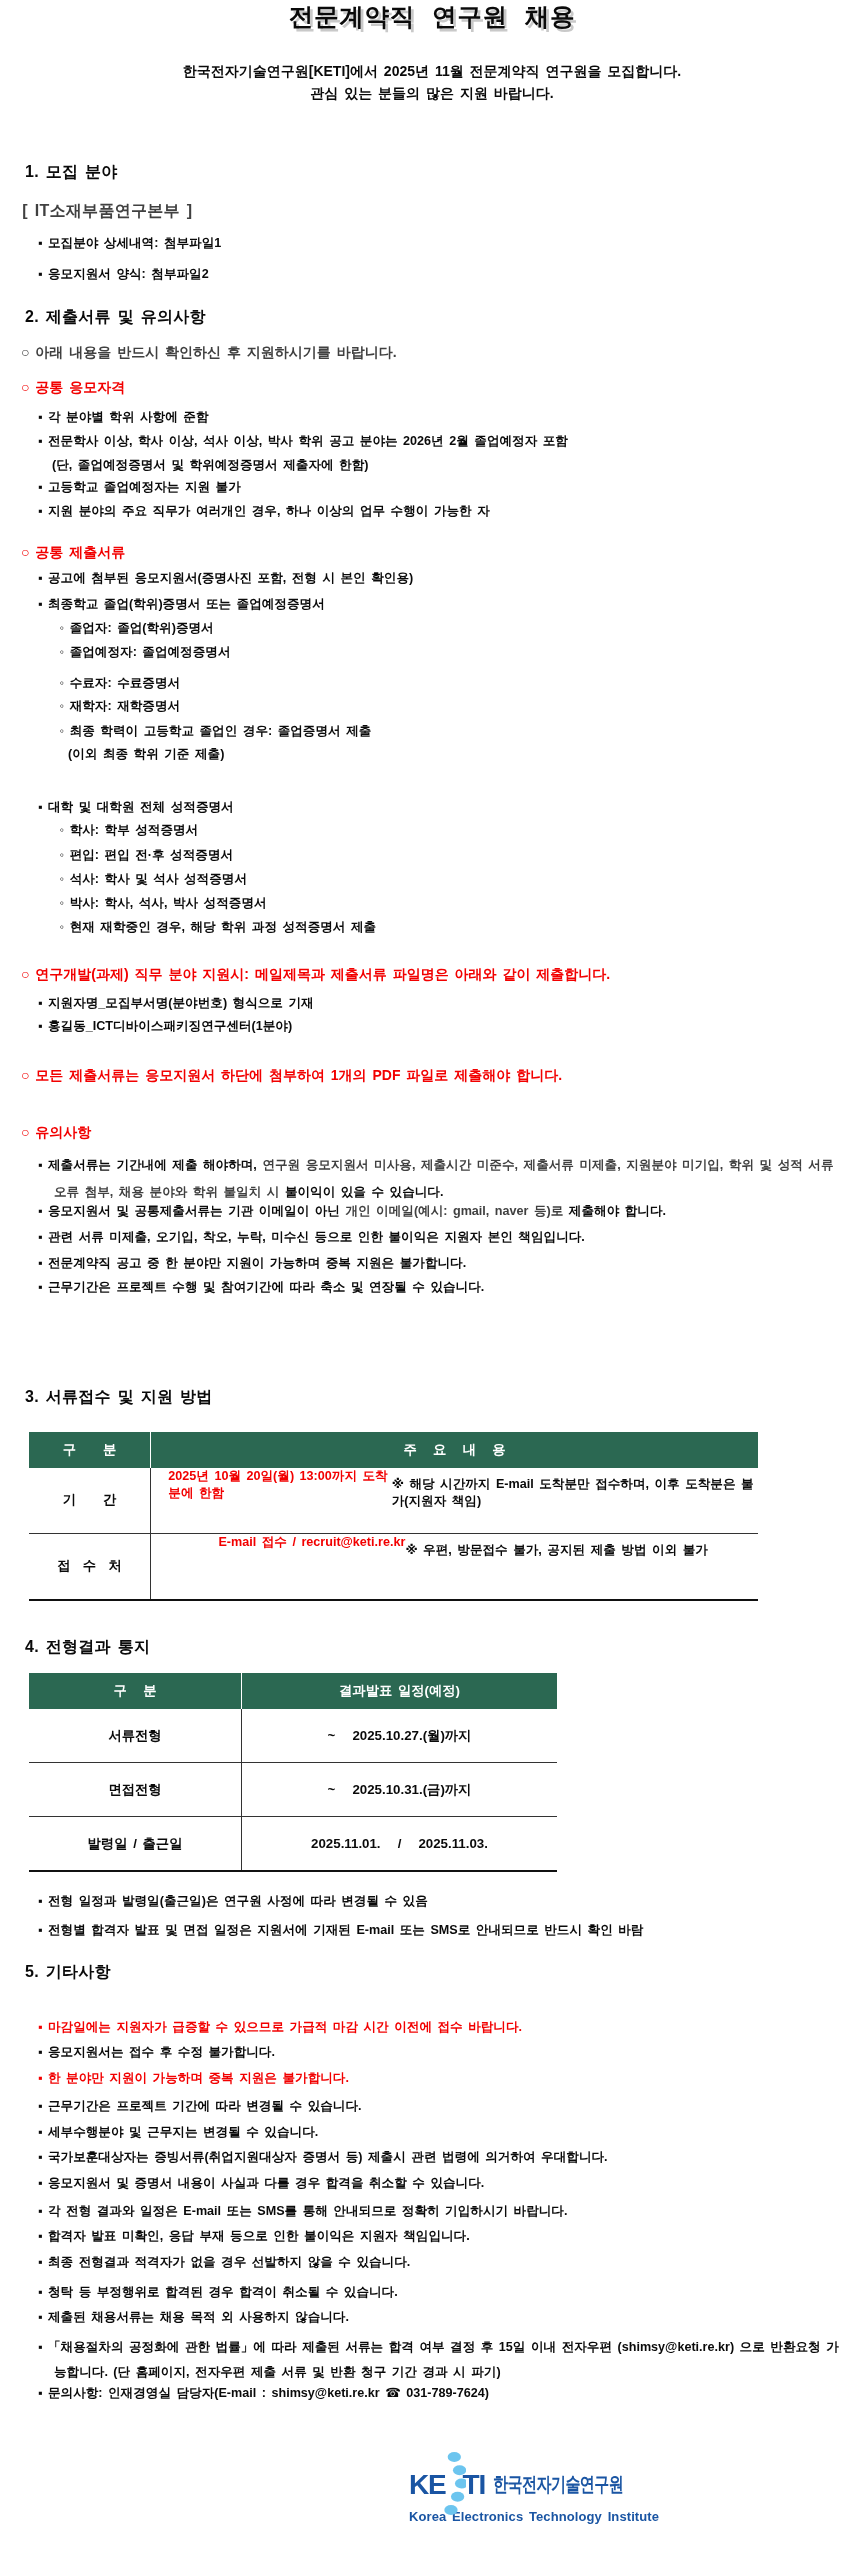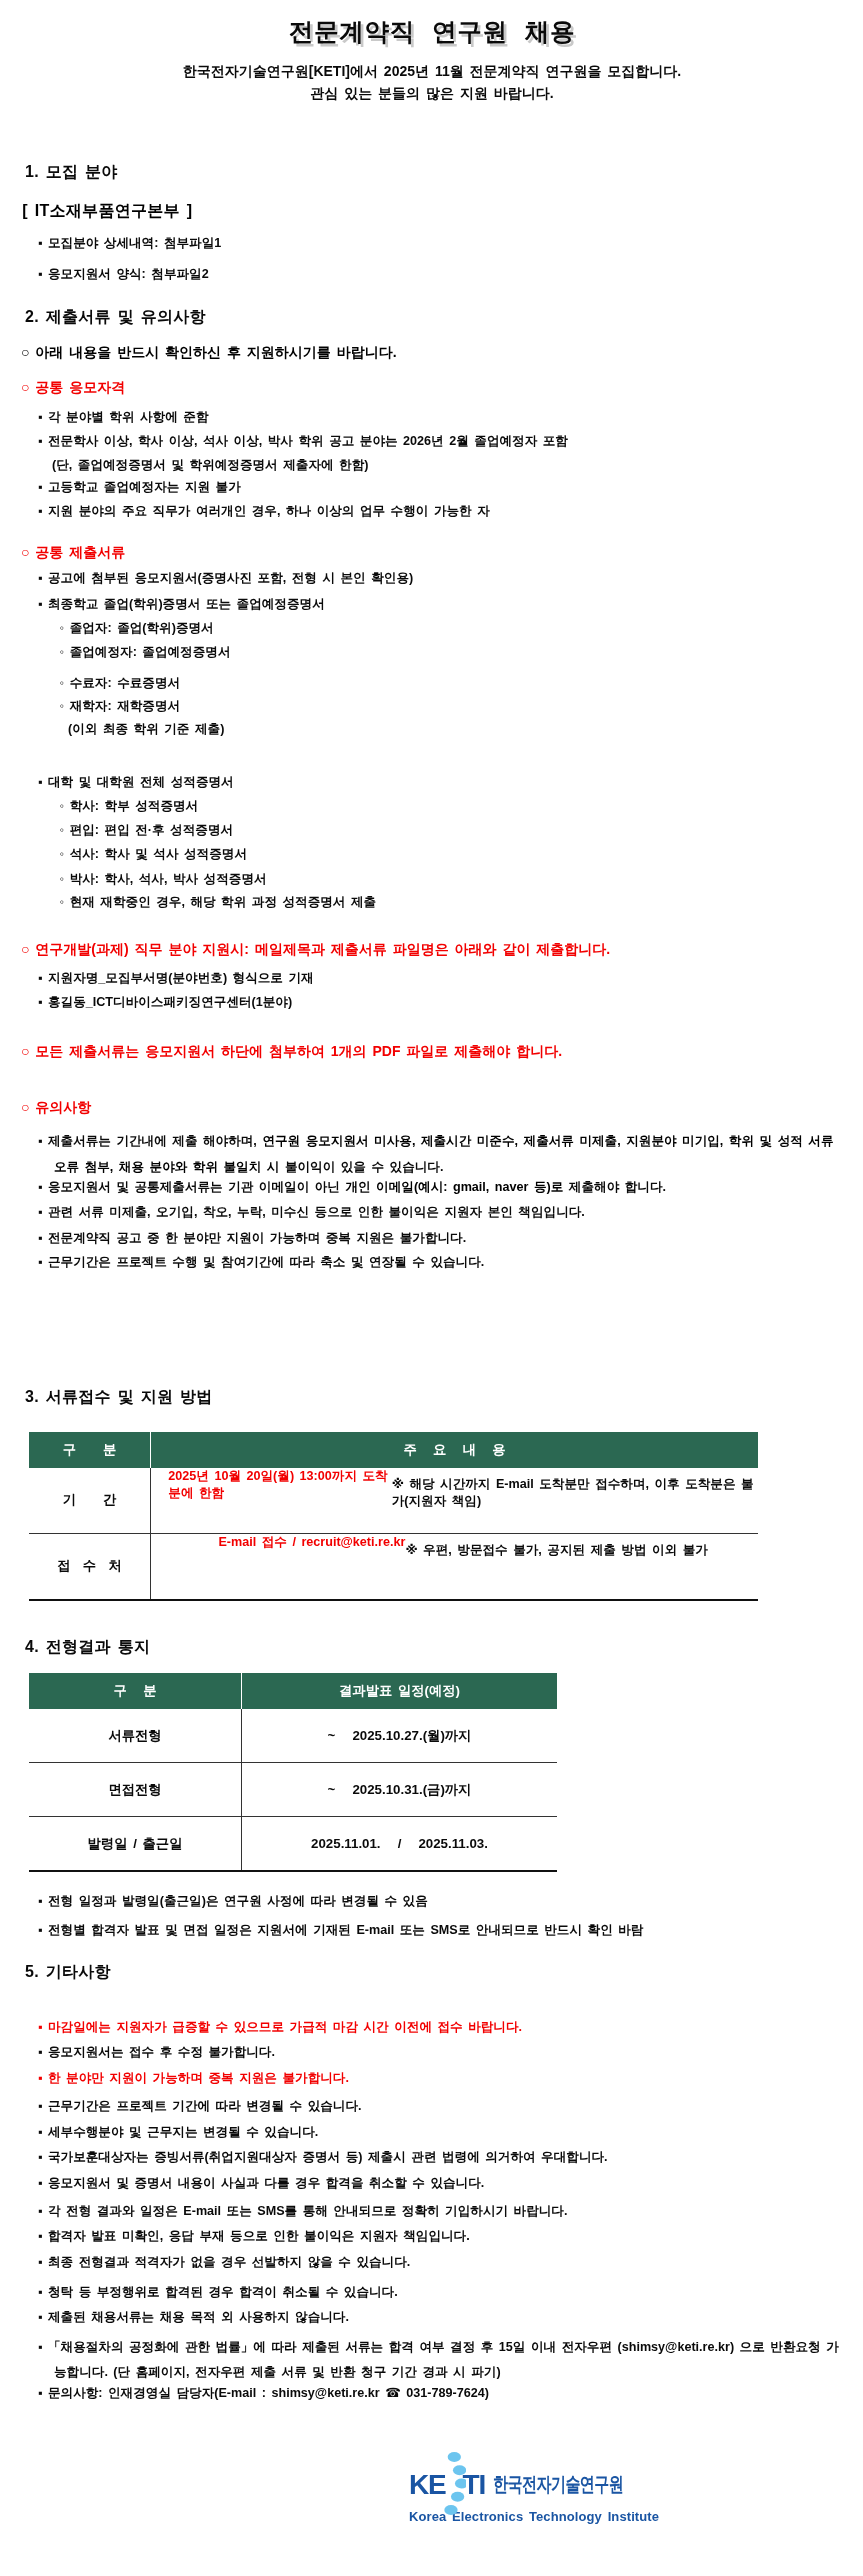--- a/index.html
+++ b/index.html
@@ -4,30 +4,30 @@
 <style>
   html,body{margin:0;padding:0;}
   body{
     width:864px;height:2576px;position:relative;background:#ffffff;
     font-family:"Liberation Sans","DejaVu Sans",sans-serif;
     font-weight:bold;color:#0a0a0a;word-spacing:2px;
     -webkit-font-smoothing:antialiased;overflow:hidden;
   }
   .abs{position:absolute;left:21px;right:24px;}
   .center{position:absolute;left:0;width:100%;text-align:center;}
-  #title{top:16px;font-size:24.6px;line-height:31px;letter-spacing:0.7px;word-spacing:9.3px;text-shadow:2.7px 3.3px 0 #c9c9c9;}
+  #title{top:1px;font-size:24.6px;line-height:31px;letter-spacing:0.7px;word-spacing:9.3px;text-shadow:2.7px 3.3px 0 #c9c9c9;}
   #subtitle{top:60px;font-size:14px;line-height:22px;}
   .h1{font-size:16px;line-height:20px;margin-left:4px;letter-spacing:0.3px;}
   .subh{font-size:14px;line-height:17.3px;}
   .line{font-size:12.6px;line-height:16px;}
   .b1{padding-left:33px;text-indent:-16px;}
   .b2{padding-left:52px;text-indent:-13.3px;}
   .p1{padding-left:31px;}
   .p2{padding-left:47px;}
-  .t-blue{color:#000000;}
+  .t-blue{color:#404040;}
   .t-red{color:#f20000;}
   .wrap2{line-height:26.6px;}
   .wrap3{line-height:25px;}
   
   .tbl{margin-left:8px;}
   #t1{width:729px;}
   #t2{width:528px;}
   .thead{display:flex;background:#2b6852;color:#ffffff;height:36px;}
   .thead .hc{display:flex;align-items:center;justify-content:center;font-size:13.3px;}
   #t1 .hc1{width:121px;border-right:1.3px solid #ffffff;}
@@ -80,20 +80,21 @@
   <div class="line b1" style="margin-top:6.6px">▪ 고등학교 졸업예정자는 지원 불가</div>
   <div class="line b1" style="margin-top:8px">▪ 지원 분야의 주요 직무가 여러개인 경우, 하나 이상의 업무 수행이 가능한 자</div>
 
   <div class="subh t-red" style="margin-top:24.6px">○ 공통 제출서류</div>
   <div class="line b1" style="margin-top:9.3px">▪ 공고에 첨부된 응모지원서(증명사진 포함, 전형 시 본인 확인용)</div>
   <div class="line b1" style="margin-top:10px">▪ 최종학교 졸업(학위)증명서 또는 졸업예정증명서</div>
   <div class="line b2" style="margin-top:7.3px">◦ 졸업자: 졸업(학위)증명서</div>
   <div class="line b2" style="margin-top:8px">◦ 졸업예정자: 졸업예정증명서</div>
   <div class="line b2" style="margin-top:15px">◦ 수료자: 수료증명서</div>
   <div class="line b2" style="margin-top:7.3px">◦ 재학자: 재학증명서</div>
+  <div class="line b2" style="margin-top:8.6px">◦ 최종 학력이 고등학교 졸업인 경우: 졸업증명서 제출</div>
   <div class="line p2" style="margin-top:7.3px">(이외 최종 학위 기준 제출)</div>
   <div class="line b1" style="margin-top:37px">▪ 대학 및 대학원 전체 성적증명서</div>
   <div class="line b2" style="margin-top:7.3px">◦ 학사: 학부 성적증명서</div>
   <div class="line b2" style="margin-top:8.6px">◦ 편입: 편입 전·후 성적증명서</div>
   <div class="line b2" style="margin-top:8px">◦ 석사: 학사 및 석사 성적증명서</div>
   <div class="line b2" style="margin-top:8.6px">◦ 박사: 학사, 석사, 박사 성적증명서</div>
   <div class="line b2" style="margin-top:7.3px">◦ 현재 재학중인 경우, 해당 학위 과정 성적증명서 제출</div>
 
   <div class="subh t-red" style="margin-top:31px">○ 연구개발(과제) 직무 분야 지원시: 메일제목과 제출서류 파일명은 아래와 같이 제출합니다.</div>
   <div class="line b1" style="margin-top:12px">▪ 지원자명_모집부서명(분야번호) 형식으로 기재</div>

